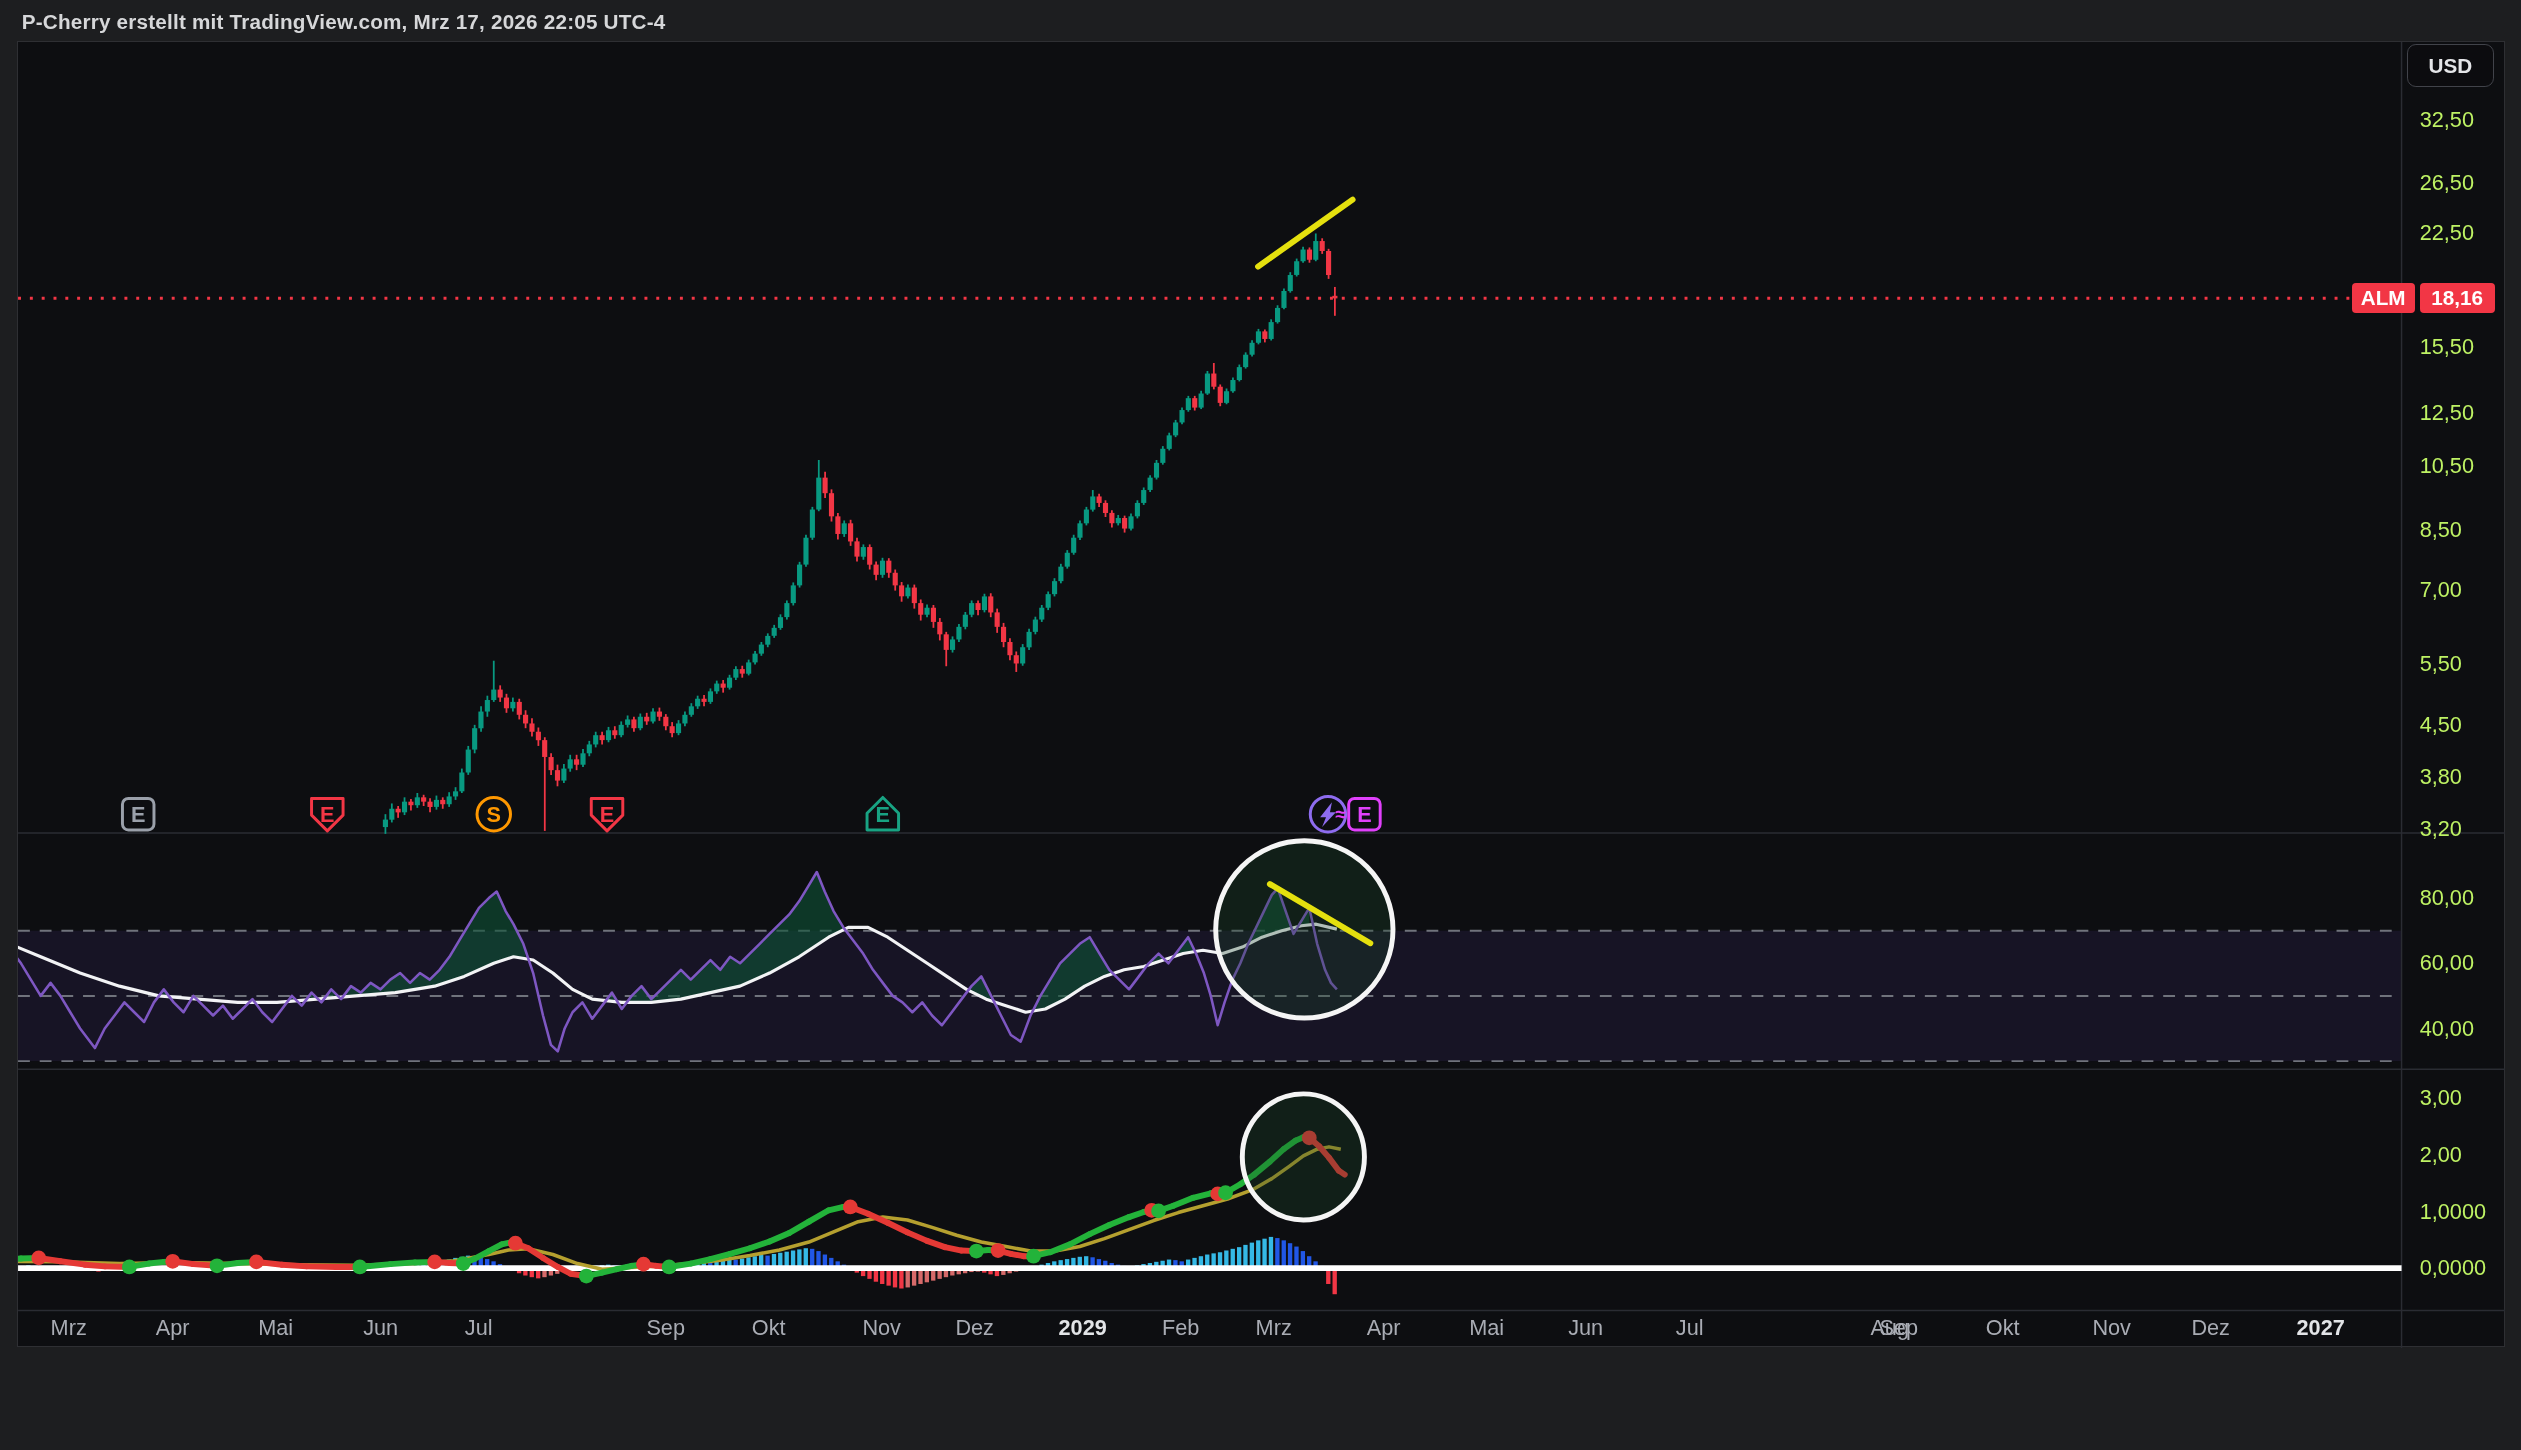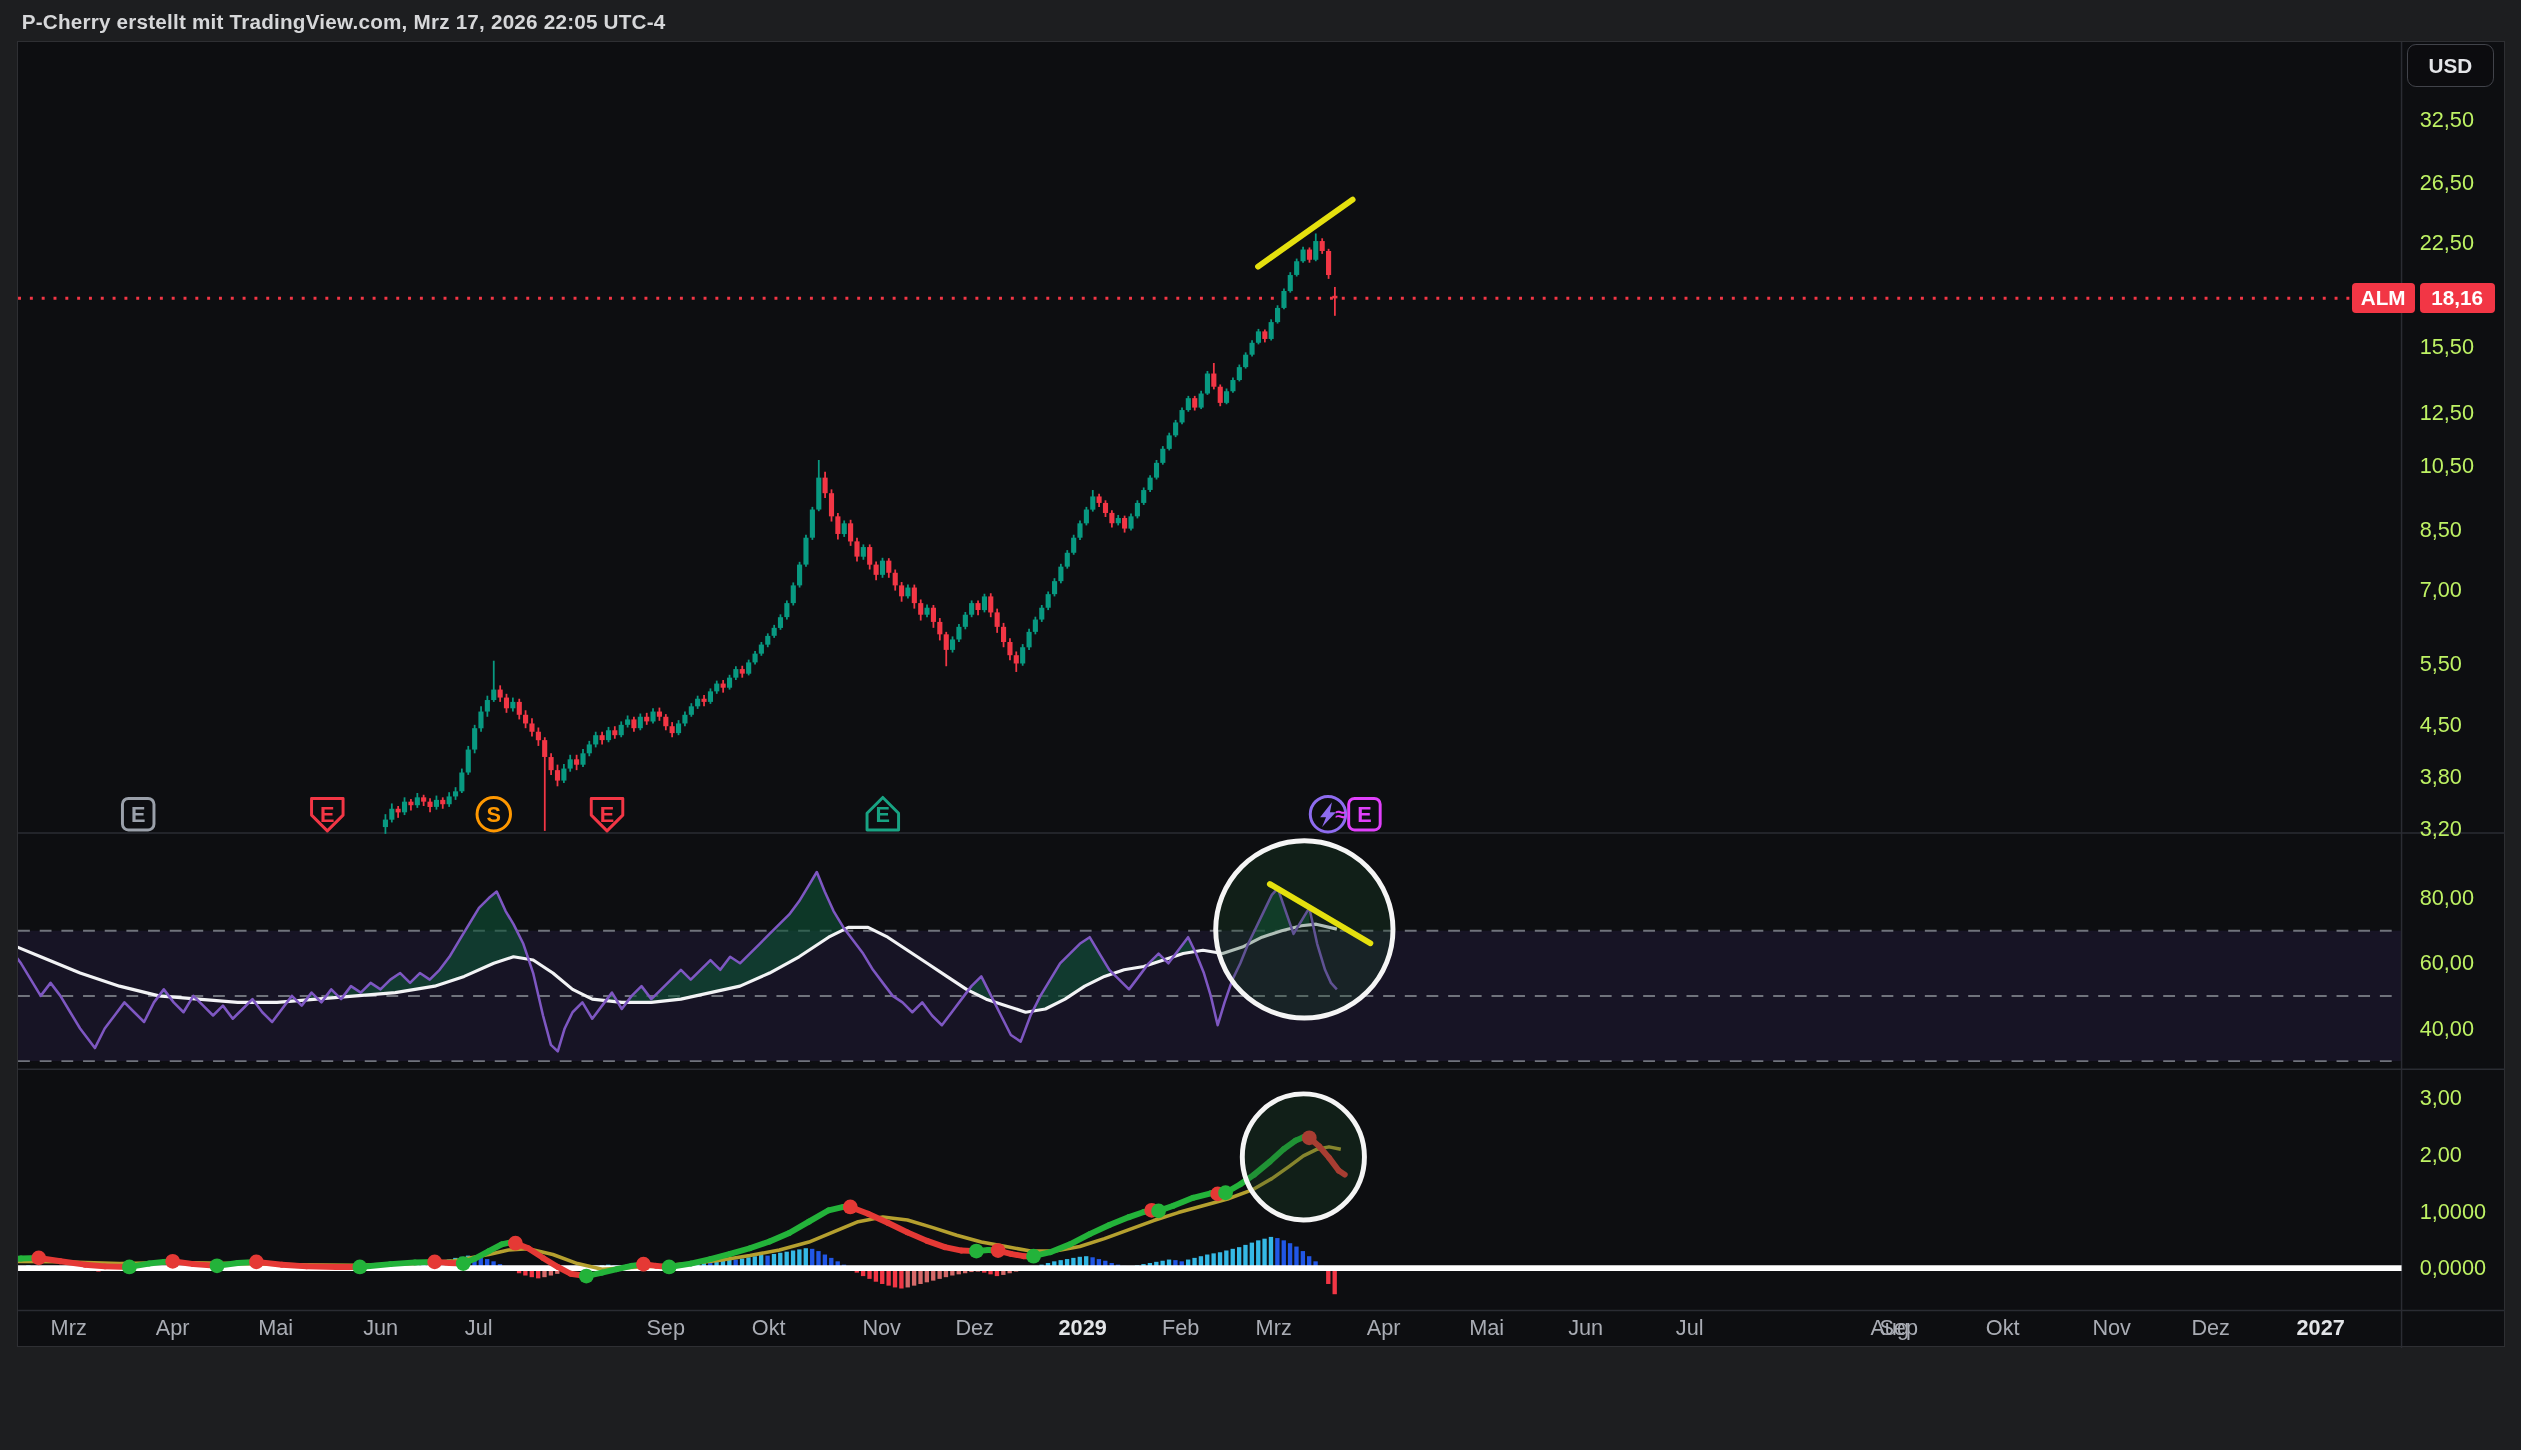--- a/index.html
+++ b/index.html
@@ -706,21 +706,21 @@
           <text x="-24" y="7" text-anchor="middle" font-size="20" font-weight="700" fill="#e040fb" font-family="Liberation Sans, sans-serif">≈</text>
         </g>
       </svg>
 
 
     <div class="usd-btn">USD</div>
 
     <div id="price-scale">
         <div class="scale-label" style="top: 78px;">32,50</div>
         <div class="scale-label" style="top: 141px;">26,50</div>
-        <div class="scale-label" style="top: 201px;">22,50</div>
+        <div class="scale-label" style="top: 191px;">22,50</div>
         <div class="scale-label" style="top: 305px;">15,50</div>
         <div class="scale-label" style="top: 371px;">12,50</div>
         <div class="scale-label" style="top: 424px;">10,50</div>
         <div class="scale-label" style="top: 488px;">8,50</div>
         <div class="scale-label" style="top: 548px;">7,00</div>
         <div class="scale-label" style="top: 622px;">5,50</div>
         <div class="scale-label" style="top: 683px;">4,50</div>
         <div class="scale-label" style="top: 735px;">3,80</div>
         <div class="scale-label" style="top: 787px;">3,20</div>
       </div>

